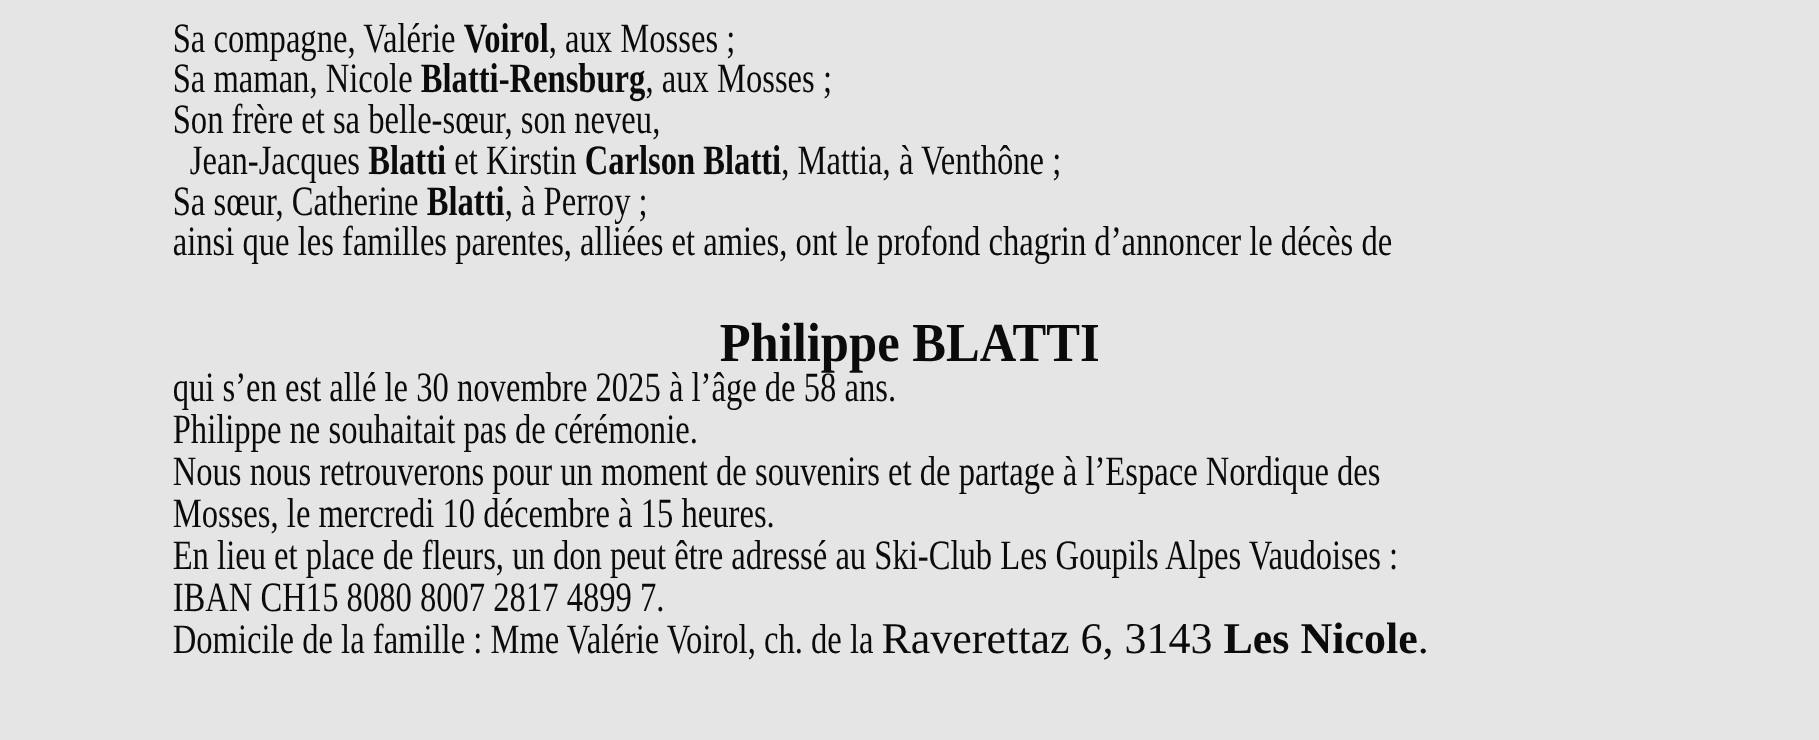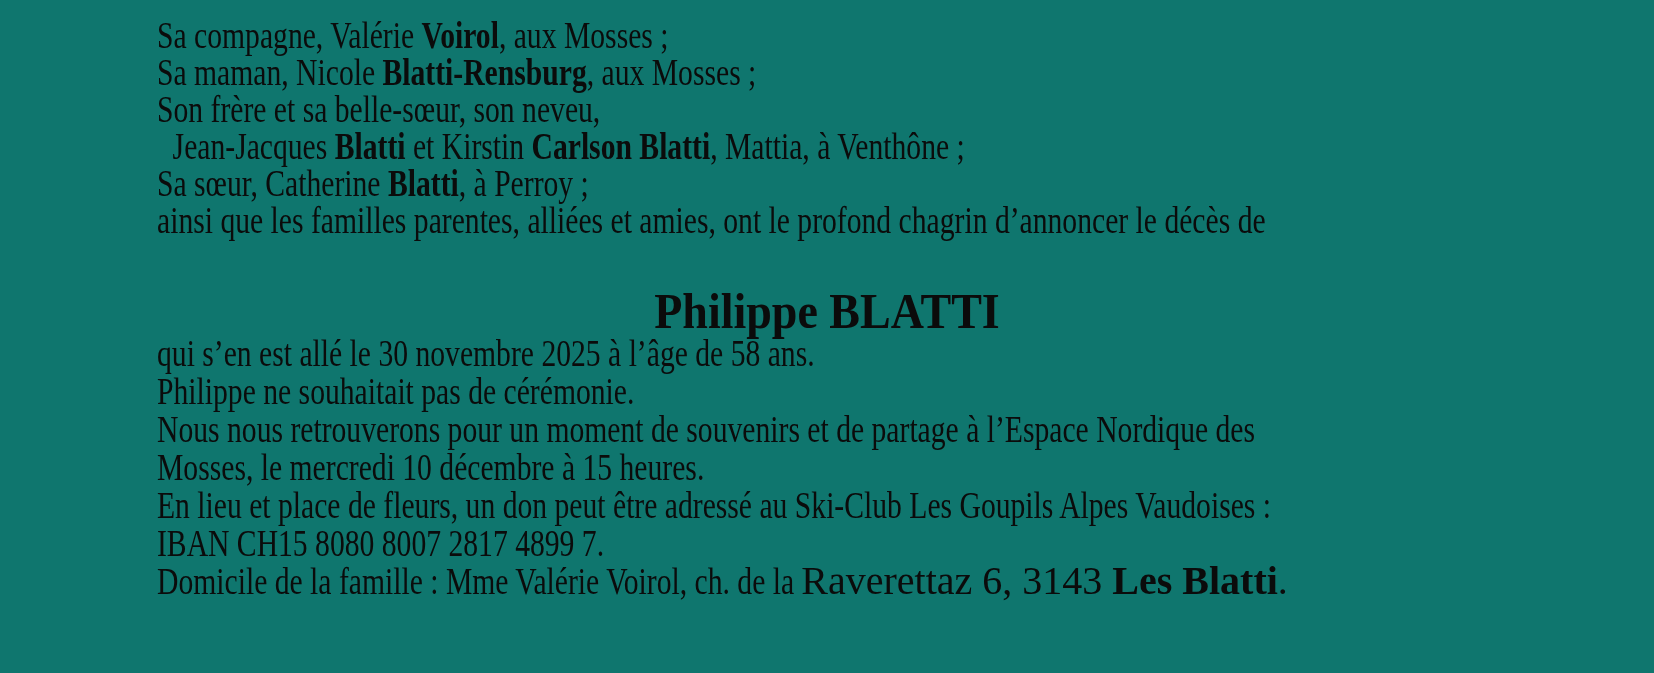--- a/index.html
+++ b/index.html
@@ -7,21 +7,21 @@
     padding: 0;
     width: 1654px;
     height: 673px;
     background: #ffffff;
     overflow: hidden;
   }
   .page {
     position: relative;
     width: 1654px;
     height: 673px;
-    background: #0f766e;
+    background: #e5e5e5;
     color: #0b0b0b;
     font-family: "Liberation Serif", "DejaVu Serif", serif;
     overflow: hidden;
   }
   .content {
     position: absolute;
     left: 157px;
     top: 17px;
   }
   .line {
@@ -79,20 +79,20 @@
       <div class="line"><span>ainsi que les familles parentes, alliées et amies, ont le profond chagrin d’annoncer le décès de</span></div>
     </div>
 
     <div class="para2">
       <div class="line"><span>qui s’en est allé le 30 novembre 2025 à l’âge de 58 ans.</span></div>
       <div class="line"><span>Philippe ne souhaitait pas de cérémonie.</span></div>
       <div class="line"><span>Nous nous retrouverons pour un moment de souvenirs et de partage à l’Espace Nordique des</span></div>
       <div class="line"><span>Mosses, le mercredi 10 décembre à 15 heures.</span></div>
       <div class="line"><span>En lieu et place de fleurs, un don peut être adressé au Ski-Club Les Goupils Alpes Vaudoises :</span></div>
       <div class="line"><span>IBAN CH15 8080 8007 2817 4899 7.</span></div>
-      <div class="line"><span>Domicile de la famille : Mme Valérie Voirol, ch. de la </span><span class="alt"><span>Raverettaz 6, 3143 </span><span class="b">Les Blatti</span><span>.</span></span></div>
+      <div class="line"><span>Domicile de la famille : Mme Valérie Voirol, ch. de la </span><span class="alt"><span>Raverettaz 6, 3143 </span><span class="b">Les Nicole</span><span>.</span></span></div>
     </div>
 
   </div>
 
   <h1 class="title">Philippe BLATTI</h1>
 
 </div>
 
 </body></html>

